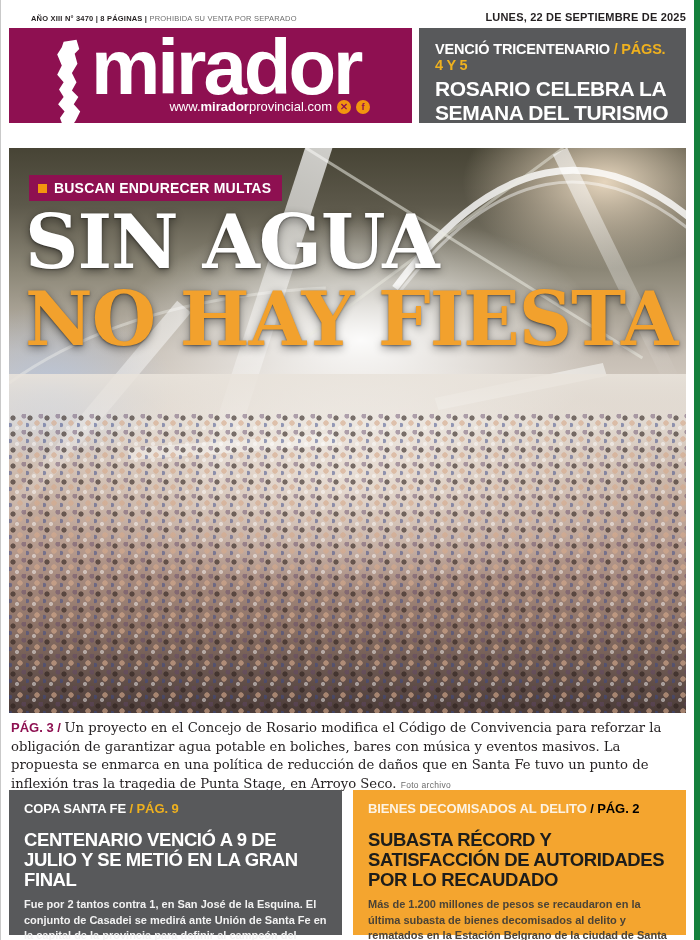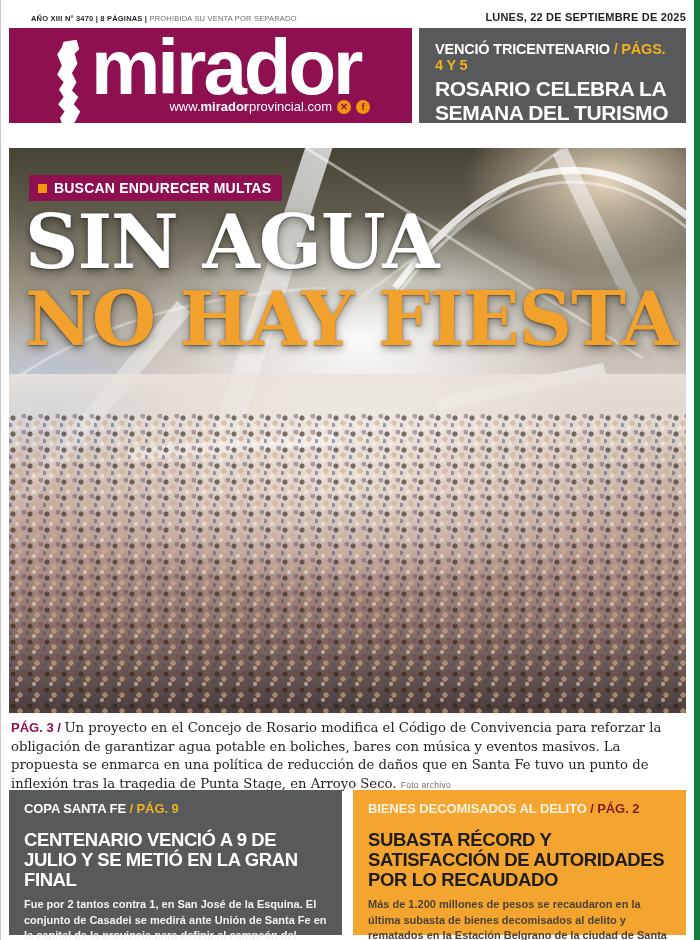--- a/index.html
+++ b/index.html
@@ -82,21 +82,21 @@
 
   
   .boxes { position:absolute; top:790px; left:8px; right:8px; height:145px; display:flex; gap:11px; }
   .box { flex:1; padding:11px 13px 10px 15px; }
   .box-left { background:#58595b; }
   .box-right { background:#f4a52f; }
   .box .kick { font-size:13px; font-weight:bold; letter-spacing:-.1px; }
   .box-left .kick { color:#fff; }
   .box-left .kick .pg { color:#efb11e; }
   .box-right .kick { color:#fdf3e3; }
-  .box-right .kick .pg { color:#7f1d1d; }
+  .box-right .kick .pg { color:#000000; }
   .box h3 { margin-top:14px; font-size:18.5px; line-height:1.08; font-weight:bold; letter-spacing:-.4px; }
   .box-left h3 { color:#ffffff; }
   .box-right h3 { color:#1d1d1b; }
   .box p { margin-top:7px; font-size:11px; line-height:1.42; font-weight:bold; }
   .box-left p { color:#f2f2f2; }
   .box-right p { color:#4b4336; }
 </style>
 </head>
 <body>
 

